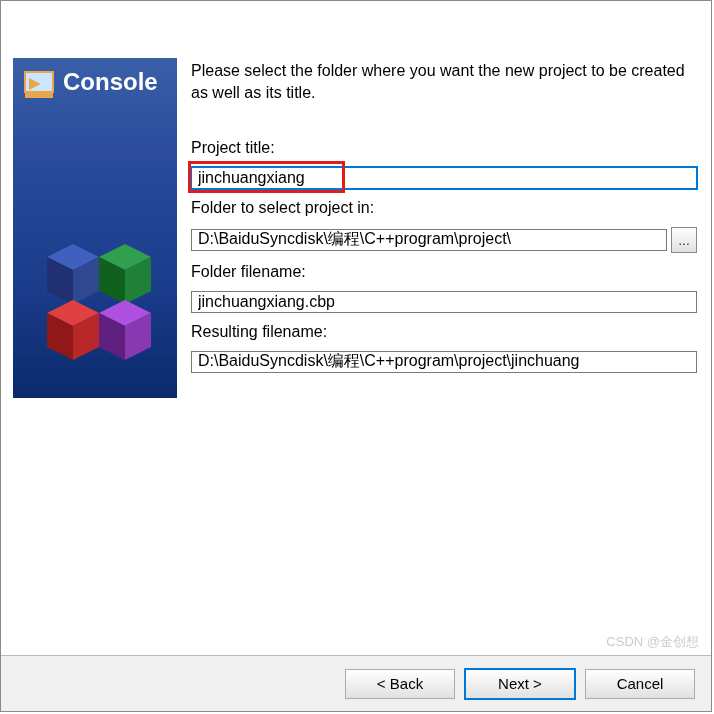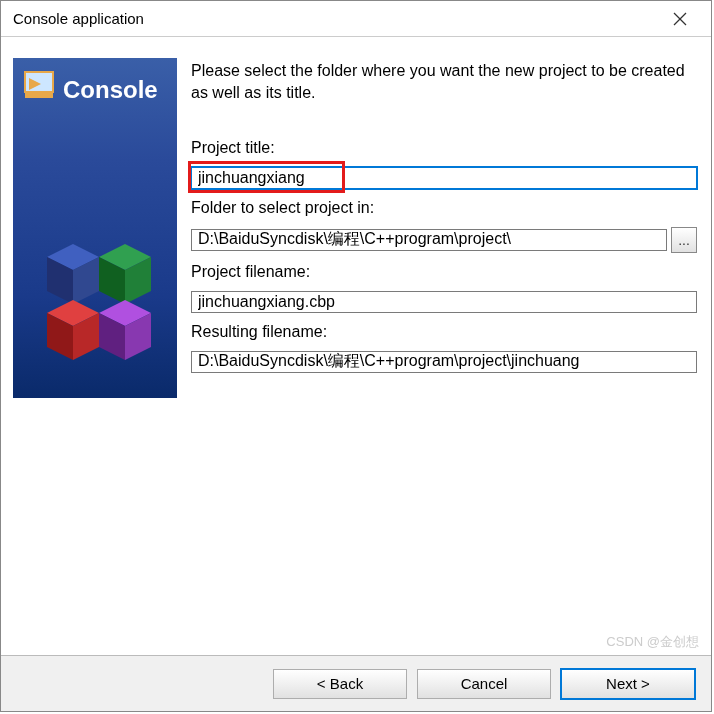--- a/index.html
+++ b/index.html
@@ -3,51 +3,42 @@
   <meta charset="utf-8">
   <style>
     *{box-sizing:border-box;margin:0;padding:0}
     body{width:714px;height:714px;font-family:"Segoe UI",Tahoma,sans-serif;font-size:16px;color:#000;background:#fff;position:relative;overflow:hidden}
     .window{width:712px;height:712px;border:1px solid #888;background:#fff;position:relative}
     .titlebar{height:36px;border-bottom:1px solid #ccc;display:flex;align-items:center;padding:0 8px;background:#fff}
     .titlebar .title{flex:1;font-size:15px;padding-left:4px}
     .close-btn{width:46px;height:30px;display:flex;align-items:center;justify-content:center;cursor:pointer;font-size:18px;color:#333}
     .body{position:absolute;top:37px;left:0;right:0;bottom:0}
     .sidebar{position:absolute;top:20px;left:12px;width:164px;height:340px;background:linear-gradient(to bottom,#3a5fa8 0%,#2a4a9a 30%,#1a3a8a 70%,#0a2a6a 100%)}
-    .console-banner{display:flex;align-items:flex-end;gap:6px;padding:10px 8px;color:#fff;font-weight:bold;font-size:24px}
+    .console-banner{display:flex;align-items:flex-start;gap:6px;padding:10px 8px;color:#fff;font-weight:bold;font-size:24px}
     .console-banner svg{width:36px;height:36px}
     .cubes{position:absolute;top:180px;left:20px;width:130px;height:130px}
     .content{position:absolute;left:190px;right:14px;top:22px}
     .instructions{font-size:16px;line-height:1.4;margin-bottom:34px}
     .form-group{margin-bottom:10px}
     .form-label{font-size:16px;display:block;margin-bottom:10px}
     .field-row{display:flex;align-items:center;gap:4px}
     .input{width:100%;height:22px;border:1px solid #7a7a7a;background:#fff;padding:0 6px;font-size:16px;font-family:inherit;color:#000}
     .input.active{border:1px solid #0078d7;box-shadow:0 0 0 1px #0078d7}
     .browse-btn{width:26px;height:26px;border:1px solid #888;background:linear-gradient(to bottom,#fff,#e1e1e1);cursor:pointer;display:flex;align-items:center;justify-content:center;font-size:14px;color:#333}
     .highlight{position:absolute;border:3px solid #e31b1b;pointer-events:none}
     .button-bar{position:absolute;bottom:0;left:0;right:0;height:56px;border-top:1px solid #bbb;background:#f0f0f0;display:flex;align-items:center;justify-content:flex-end;padding:0 16px;gap:10px}
-    .btn{width:134px;height:30px;border:1px solid #adadad;background:linear-gradient(to bottom,#fff,#e1e1e1);cursor:pointer;font-size:15px;font-family:inherit}
+    .btn{width:110px;height:30px;border:1px solid #adadad;background:linear-gradient(to bottom,#fff,#e1e1e1);cursor:pointer;font-size:15px;font-family:inherit}
     .btn.default{border:1px solid #0078d7;box-shadow:0 0 0 1px #0078d7}
     .watermark{position:absolute;bottom:60px;right:12px;color:#ccc;font-size:13px}
   </style>
 </head>
 <body>
 
 <div class="window">
 
-  <div class="titlebar">
-    <div class="title">Console application</div>
-    <div class="close-btn">
-      <svg width="14" height="14" viewBox="0 0 14 14">
-          <line x1="1" y1="1" x2="13" y2="13" stroke="#333" stroke-width="1.2"></line>
-          <line x1="13" y1="1" x2="1" y2="13" stroke="#333" stroke-width="1.2"></line>
-        </svg>
-    </div>
-  </div>
 
   <div class="body">
 
     <div class="sidebar">
       <div class="console-banner">
         <svg viewBox="0 0 36 36">
           <rect x="4" y="4" width="28" height="20" fill="#cde6ff" stroke="#e8a84a" stroke-width="2"></rect>
           <rect x="4" y="24" width="28" height="6" fill="#e8a84a"></rect>
           <path d="M 8 10 L 20 16 L 8 22 Z" fill="#e8a84a"></path>
         </svg>
@@ -90,32 +81,32 @@
 
       <div class="form-group">
         <label class="form-label">Folder to select project in:</label>
         <div class="field-row">
           <input class="input" type="text" style="flex: 1 1 0%;" value="D:\BaiduSyncdisk\编程\C++program\project\">
           <button class="browse-btn">...</button>
         </div>
       </div>
 
       <div class="form-group">
-        <label class="form-label">Project filename:</label>
+        <label class="form-label">Folder filename:</label>
         <input class="input" type="text" value="jinchuangxiang.cbp" style="">
       </div>
 
       <div class="form-group">
         <label class="form-label">Resulting filename:</label>
         <input class="input" type="text" value="D:\BaiduSyncdisk\编程\C++program\project\jinchuang" style="">
       </div>
     </div>
 
     <div class="watermark">CSDN @金创想</div>
 
     <div class="button-bar">
       <button class="btn">&lt; Back</button>
+      <button class="btn default">Next &gt;</button>
       <button class="btn">Cancel</button>
-      <button class="btn default">Next &gt;</button>
     </div>
 
   </div>
 </div>
 
 </body></html>

